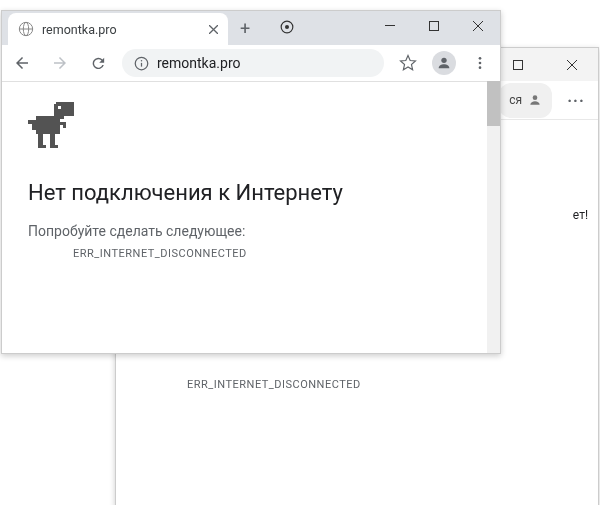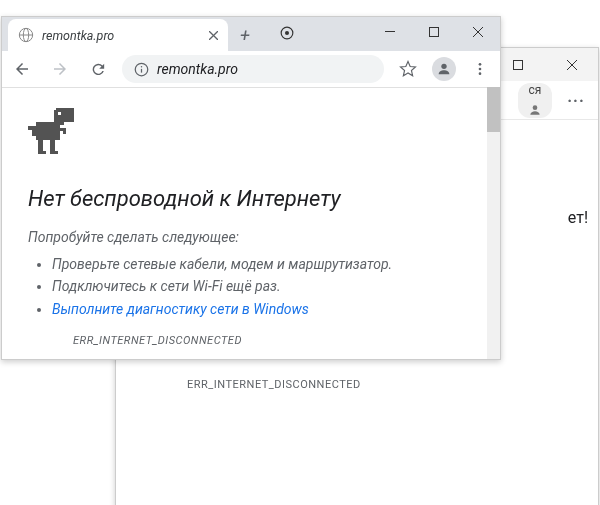--- a/index.html
+++ b/index.html
@@ -1,18 +1,18 @@
 <!DOCTYPE html>
 <html><head>
 <meta charset="utf-8">
 <style>
 body { margin: 0; padding: 0; font-family: "Segoe UI", Roboto, Arial, sans-serif; background: #fff; width: 600px; height: 505px; overflow: hidden; position: relative; }
 .window { position: absolute; background: #fff; border: 1px solid #ccc; box-shadow: 0 2px 6px rgba(0,0,0,0.2); }
 .edge-window { top: 47px; left: 115px; width: 482px; height: 458px; }
-.chrome-window { top: 16px; left: 1px; width: 498px; height: 342px; z-index: 10; font-style: italic; }
+.chrome-window { top: 10px; left: 1px; width: 498px; height: 342px; z-index: 10; }
 .titlebar { height: 34px; background: #dee1e6; display: flex; align-items: flex-end; position: relative; }
 .edge-titlebar { height: 33px; background: #f3f3f3; display: flex; align-items: center; justify-content: flex-end; padding-right: 4px; gap: 10px; }
 .tab { background: #fff; border-radius: 8px 8px 0 0; margin-left: 6px; height: 32px; display: flex; align-items: center; padding: 0 10px; gap: 8px; max-width: 200px; flex: 1; }
 .tab-favicon { width: 16px; height: 16px; display: inline-flex; }
 .tab-title { font-size: 12.5px; color: #3c4043; flex: 1; white-space: nowrap; overflow: hidden; }
 .tab-close { color: #5f6368; font-size: 14px; cursor: pointer; }
 .new-tab { color: #5f6368; font-size: 18px; padding: 0 12px; cursor: pointer; align-self: center; height: 34px; display:flex; align-items:center; }
 .ext-icon { align-self: center; padding: 0 18px; }
 .win-controls { display: flex; margin-left: auto; align-self: flex-start; }
 .win-btn { width: 44px; height: 29px; display: flex; align-items: center; justify-content: center; color: #555; cursor: pointer; }
@@ -27,26 +27,26 @@
 .dino { margin-bottom: 24px; }
 .err-title { font-size: 22px; color: #202124; font-weight: 400; margin: 0 0 18px 0; }
 .err-sub { font-size: 14px; color: #5f6368; margin: 16px 0 8px 0; }
 .err-list { margin: 0 0 14px 0; padding-left: 24px; }
 .err-list li { font-size: 14px; color: #5f6368; line-height: 1.6; }
 .err-link { color: #1a73e8; cursor: pointer; }
 .err-code { font-size: 11px; color: #5f6368; letter-spacing: 0.5px; margin-left: 45px; }
 .scrollbar { position: absolute; right: 0; top: 70px; bottom: 0; width: 13px; background: #f1f1f1; }
 .scroll-thumb { width: 100%; background: #c1c1c1; }
 .edge-toolbar { height: 38px; display: flex; align-items: center; padding: 0 8px; gap: 10px; border-bottom: 1px solid #e8e8e8; justify-content: flex-end; }
-.edge-pill { background: #f0f0f0; border-radius: 12px; height: 35px; padding: 0 10px; display: flex; align-items: center; font-size: 12px; color: #444; gap: 6px; flex-direction: column; }
+.edge-pill { background: #f0f0f0; border-radius: 12px; height: 35px; padding: 0 10px; display: flex; align-items: center; font-size: 12px; color: #444; gap: 6px; }
 .edge-content { padding: 10px 20px 20px 26px; font-size: 14px; color: #5f6368; }
 .edge-list { margin: 0 0 12px 0; padding-left: 26px; }
 .edge-list li { line-height: 2.0; color: #333; }
 .edge-link { color: #0f6cbd; text-decoration: underline; cursor: pointer; }
-.edge-greet { position: absolute; right: 10px; top: 160px; font-size: 16px; color: #202124; }
+.edge-greet { position: absolute; right: 10px; top: 160px; font-size: 12px; color: #202124; }
 </style>
 </head>
 <body>
 
 <div class="window edge-window">
   <div class="edge-titlebar">
     <div class="edge-win-btn">
         <svg width="10" height="1" viewBox="0 0 10 1">
           <line x1="0" y1="0.5" x2="10" y2="0.5" stroke="#333"></line>
         </svg>
@@ -180,25 +180,20 @@
             <rect x="4" y="22" width="4" height="6"></rect>
             <rect x="32" y="20" width="6" height="3"></rect>
             <rect x="35" y="23" width="3" height="3"></rect>
             <rect x="10" y="32" width="5" height="14"></rect>
             <rect x="15" y="43" width="3" height="3"></rect>
             <rect x="22" y="32" width="5" height="14"></rect>
             <rect x="27" y="43" width="3" height="3"></rect>
           </g>
         </svg>
     </div>
-    <h1 class="err-title">Нет беспроводной к Интернету</h1>
+    <h1 class="err-title">Нет подключения к Интернету</h1>
     <p class="err-sub">Попробуйте сделать следующее:</p>
-    <ul class="err-list">
-      <li>Проверьте сетевые кабели, модем и маршрутизатор.</li>
-      <li>Подключитесь к сети Wi-Fi ещё раз.</li>
-      <li><span class="err-link">Выполните диагностику сети в Windows</span></li>
-    </ul>
     <div class="err-code">ERR_INTERNET_DISCONNECTED</div>
   </div>
   <div class="scrollbar">
     <div class="scroll-thumb" style="height:45px;"></div>
   </div>
 </div>
 
 </body></html>

